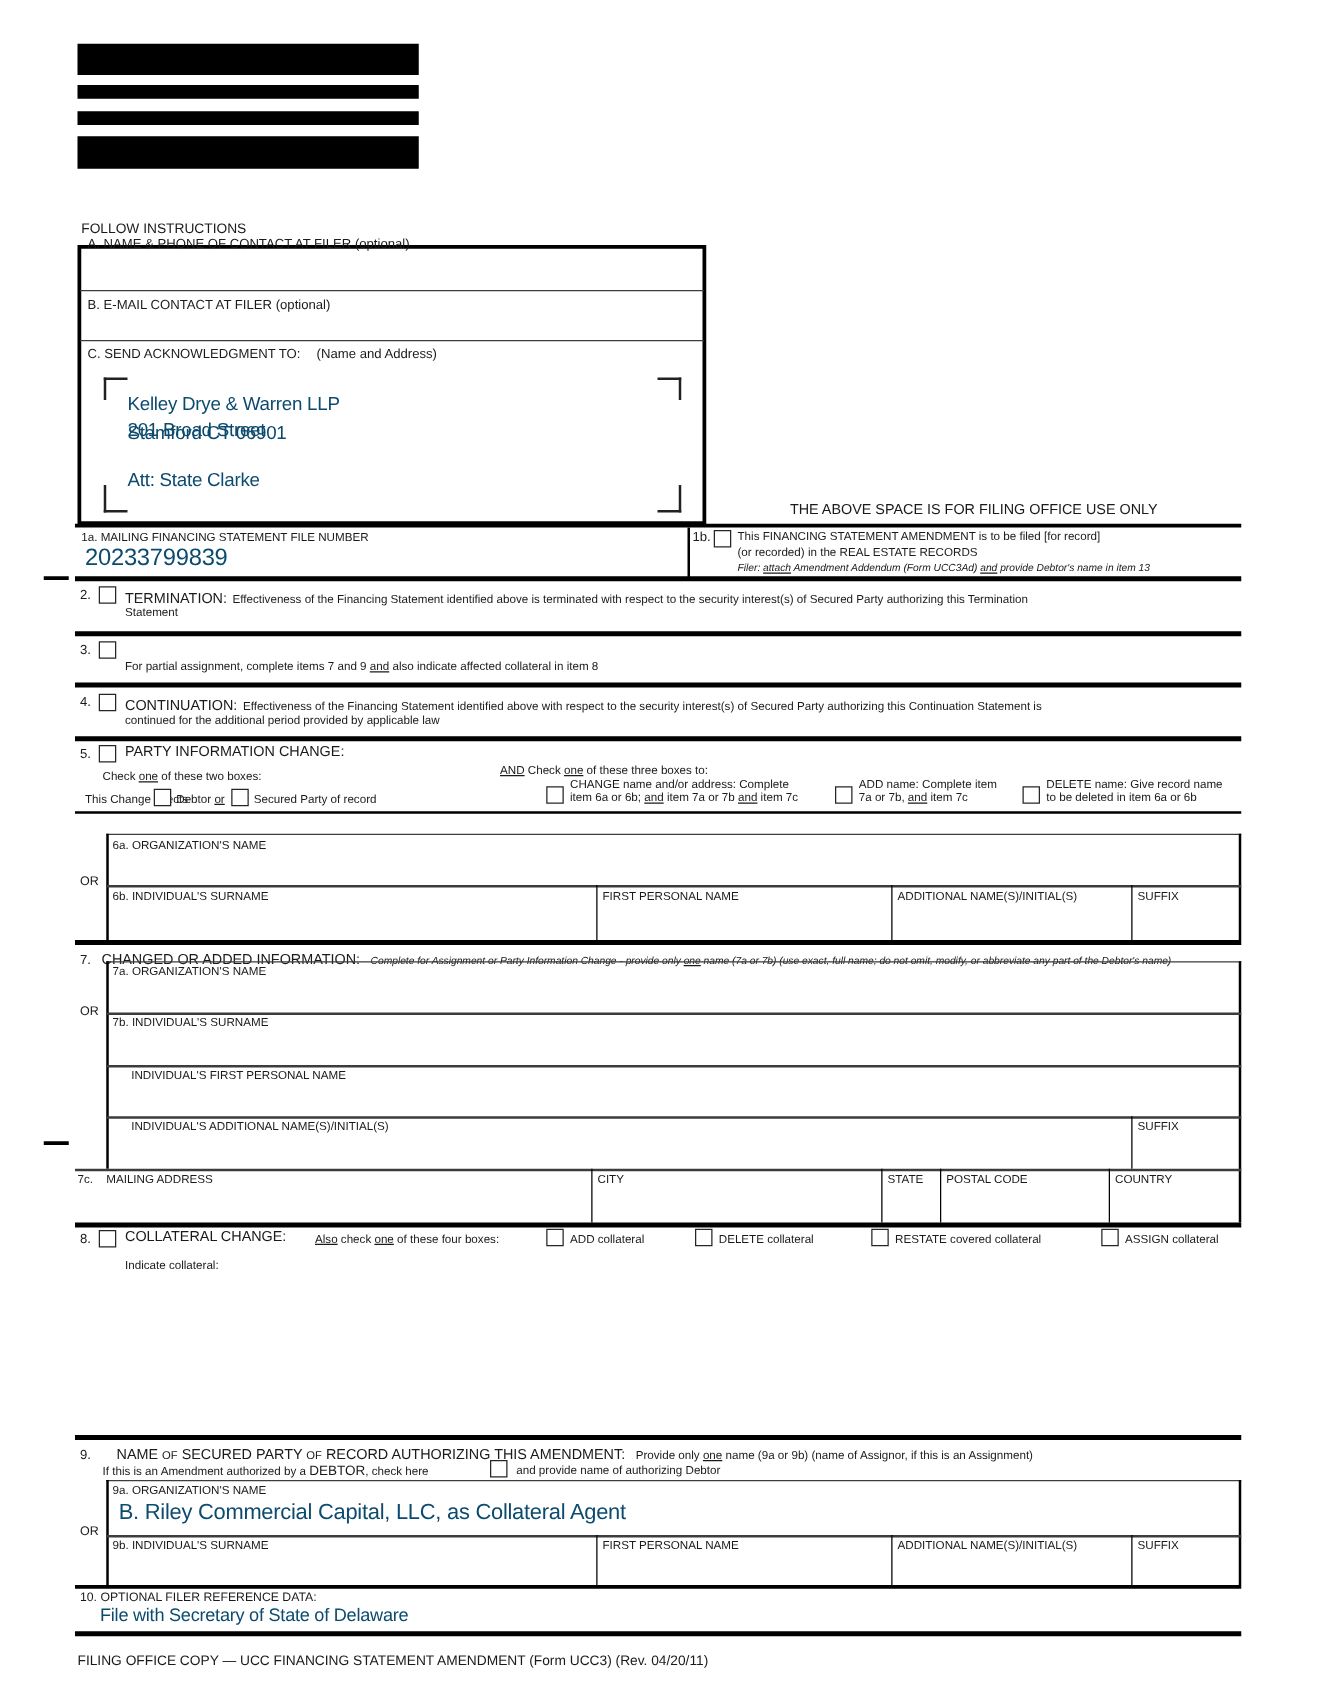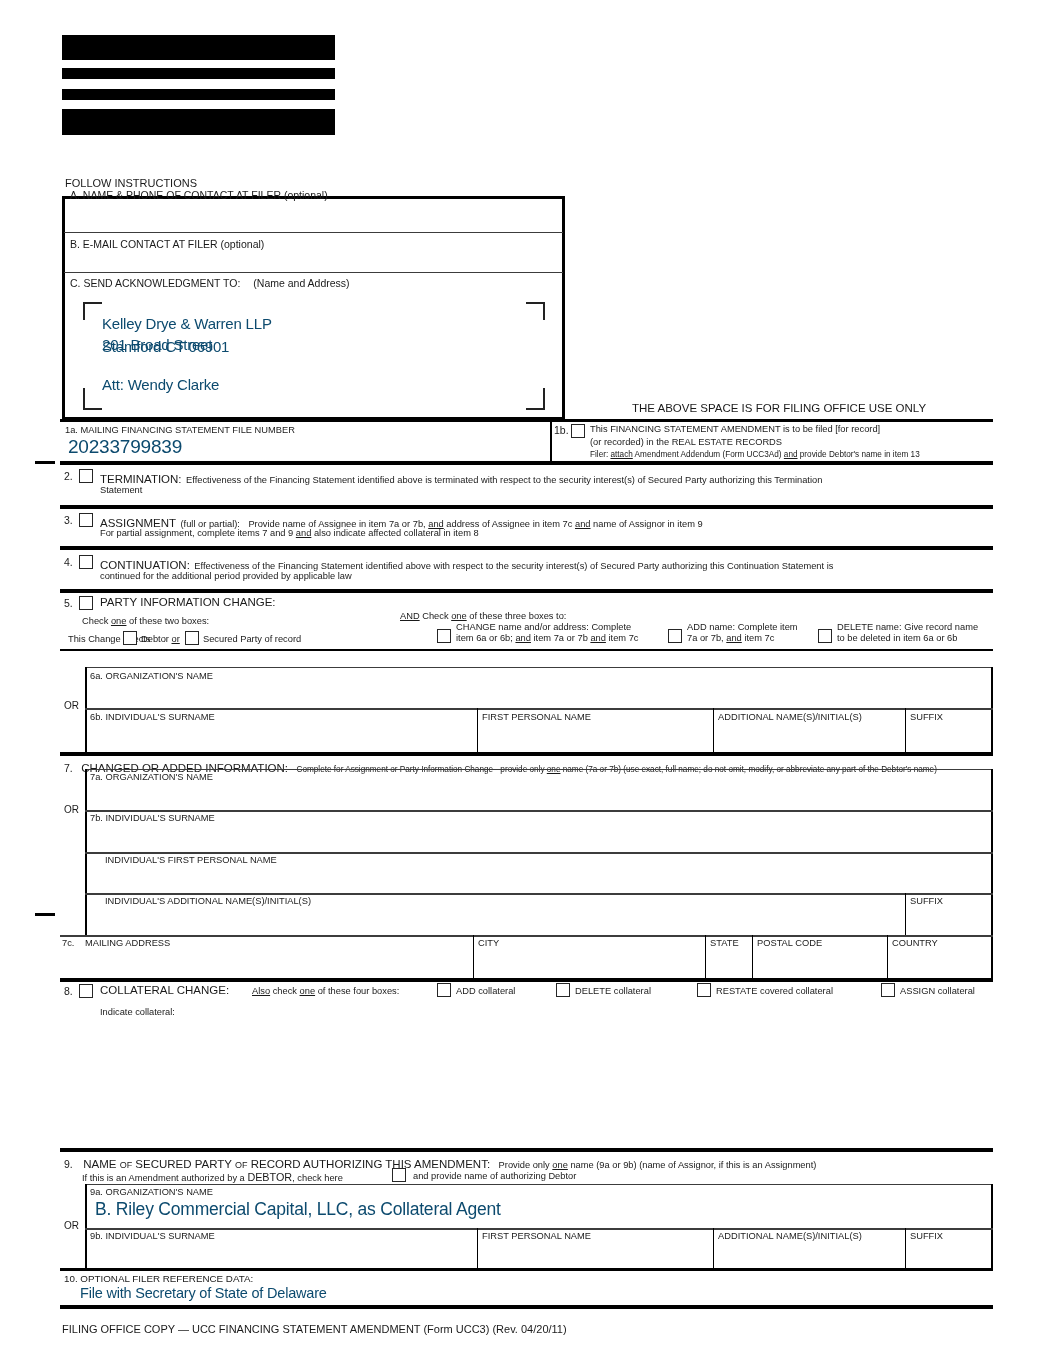--- a/index.html
+++ b/index.html
@@ -7,21 +7,21 @@
       font-family:"Liberation Sans",sans-serif;color:#1a1a1a;overflow:hidden;}
   .abs{position:absolute;white-space:nowrap;}
   .bar{position:absolute;left:62px;width:273px;background:#000;}
   .hr{position:absolute;background:#000;}
   .vr{position:absolute;background:#000;}
   .ln{position:absolute;background:#3c3c3c;}
   .cb{position:absolute;width:14px;height:14px;border:1.6px solid #262626;
       background:#fff;box-sizing:border-box;}
   .lbl{font-size:9.3px;}
   .fine{font-size:9.3px;}
-  .xfine{font-size:8.2px;}
+  .xfine{font-size:8.2px;font-style:italic;}
   .sect{font-size:11.5px;}
   .num{font-size:10.5px;}
   .or{font-size:10px;}
   .u{text-decoration:underline;}
   .smof{font-size:9px;}
   .filled{letter-spacing:-0.2px;color:#0c4a6e;}
   .bk{position:absolute;width:17px;}
   .bk-tl{border-left:2px solid #222;border-top:2px solid #222;}
   .bk-tr{border-right:2px solid #222;border-top:2px solid #222;}
   .bk-bl{border-left:2px solid #222;border-bottom:2px solid #222;}
@@ -56,21 +56,21 @@
 
   <div class="bk bk-tl" style="left:83px;top:302px;height:16px"></div>
   <div class="bk bk-tr" style="left:526px;top:302px;height:16px"></div>
   <div class="bk bk-bl" style="left:83px;top:388px;height:20px"></div>
   <div class="bk bk-br" style="left:526px;top:388px;height:20px"></div>
 
   <div class="cell" style="left:95px;top:310px;width:430px;height:100px">
     <div class="abs filled" style="left:7px;top:5px;font-size:15px">Kelley Drye &amp; Warren LLP</div>
     <div class="abs filled" style="left:7px;top:26px;font-size:15px">201 Broad Street</div>
     <div class="abs filled" style="left:7px;top:28px;font-size:15px">Stamford CT 06901</div>
-    <div class="abs filled" style="left:7px;top:66px;font-size:15px">Att: Wendy Clarke</div>
+    <div class="abs filled" style="left:7px;top:66px;font-size:15px">Att: State Clarke</div>
   </div>
 
   <div class="abs" style="left:565px;top:402px;width:428px;text-align:center;font-size:11.5px">THE ABOVE SPACE IS FOR FILING OFFICE USE ONLY</div>
 
   <div class="hr" style="left:60px;top:419px;width:933px;height:3px"></div>
   <div class="vr" style="left:550px;top:422px;width:2px;height:40px"></div>
   <div class="abs lbl" style="left:65px;top:425px">1a. MAILING FINANCING STATEMENT FILE NUMBER</div>
   <div class="abs filled" style="left:68px;top:436px;font-size:19px">20233799839</div>
   <div class="abs num" style="left:554px;top:424px">1b.</div>
   <div class="cb" style="left:571px;top:424px"></div>
@@ -86,25 +86,20 @@
   <div class="cb" style="left:79px;top:469px"></div>
   <div class="abs" style="left:100px;top:469px">
     <span class="sect">TERMINATION:</span>
     <span class="fine">Effectiveness of the Financing Statement identified above is terminated with respect to the security interest(s) of Secured Party authorizing this Termination</span>
   </div>
   <div class="abs fine" style="left:100px;top:485px">Statement</div>
   <div class="hr" style="left:60px;top:505px;width:933px;height:4px"></div>
 
   <div class="abs num" style="left:64px;top:514px">3.</div>
   <div class="cb" style="left:79px;top:513px"></div>
-  <div class="abs" style="left:100px;top:513px">
-    <span class="sect">ASSIGNMENT</span>
-    <span class="fine">(full or partial):</span>
-    <span class="fine" style="margin-left:4px"><span>Provide name of Assignee in item 7a or 7b, </span><span class="u">and</span><span> address of Assignee in item 7c </span><span class="u">and</span><span> name of Assignor in item 9</span></span>
-  </div>
   <div class="abs fine" style="left:100px;top:528px">
     <span>For partial assignment, complete items 7 and 9 </span><span class="u">and</span><span> also indicate affected collateral in item 8</span>
   </div>
   <div class="hr" style="left:60px;top:546px;width:933px;height:4px"></div>
 
   <div class="abs num" style="left:64px;top:556px">4.</div>
   <div class="cb" style="left:79px;top:555px"></div>
   <div class="abs" style="left:100px;top:555px">
     <span class="sect">CONTINUATION:</span>
     <span class="fine">Effectiveness of the Financing Statement identified above with respect to the security interest(s) of Secured Party authorizing this Continuation Statement is</span>
@@ -218,21 +213,21 @@
   <div class="cb" style="left:697px;top:983px"></div>
   <div class="abs fine" style="left:716px;top:986px">RESTATE covered collateral</div>
   <div class="cb" style="left:881px;top:983px"></div>
   <div class="abs fine" style="left:900px;top:986px">ASSIGN collateral</div>
   <div class="abs fine" style="left:100px;top:1007px">Indicate collateral:</div>
   <div class="cell" style="left:62px;top:1022px;width:928px;height:122px"></div>
   <div class="hr" style="left:60px;top:1148px;width:933px;height:4px"></div>
 
   <div class="abs" style="left:64px;top:1154px">
     <span class="num">9.</span>
-    <span class="sect" style="margin-left:6px"><span>NAME </span><span class="smof">OF</span><span> SECURED PARTY </span><span class="smof">OF</span><span> RECORD AUTHORIZING THIS AMENDMENT:</span></span>
+    <span class="sect" style="margin-left:16px"><span>NAME </span><span class="smof">OF</span><span> SECURED PARTY </span><span class="smof">OF</span><span> RECORD AUTHORIZING THIS AMENDMENT:</span></span>
     <span class="fine" style="margin-left:4px"><span>Provide only </span><span class="u">one</span><span> name (9a or 9b) (name of Assignor, if this is an Assignment)</span></span>
   </div>
   <div class="abs fine" style="left:82px;top:1171px">
     <span>If this is an Amendment authorized by a </span><span style="font-size:10.8px">DEBTOR</span><span>, check here</span>
   </div>
   <div class="cb" style="left:392px;top:1168px"></div>
   <div class="abs fine" style="left:413px;top:1171px">and provide name of authorizing Debtor</div>
   <div class="ln" style="left:85px;top:1184px;width:908px;height:1px"></div>
   <div class="vr" style="left:85px;top:1184px;width:1.5px;height:84px"></div>
   <div class="vr" style="left:991px;top:1184px;width:1.5px;height:84px"></div>

